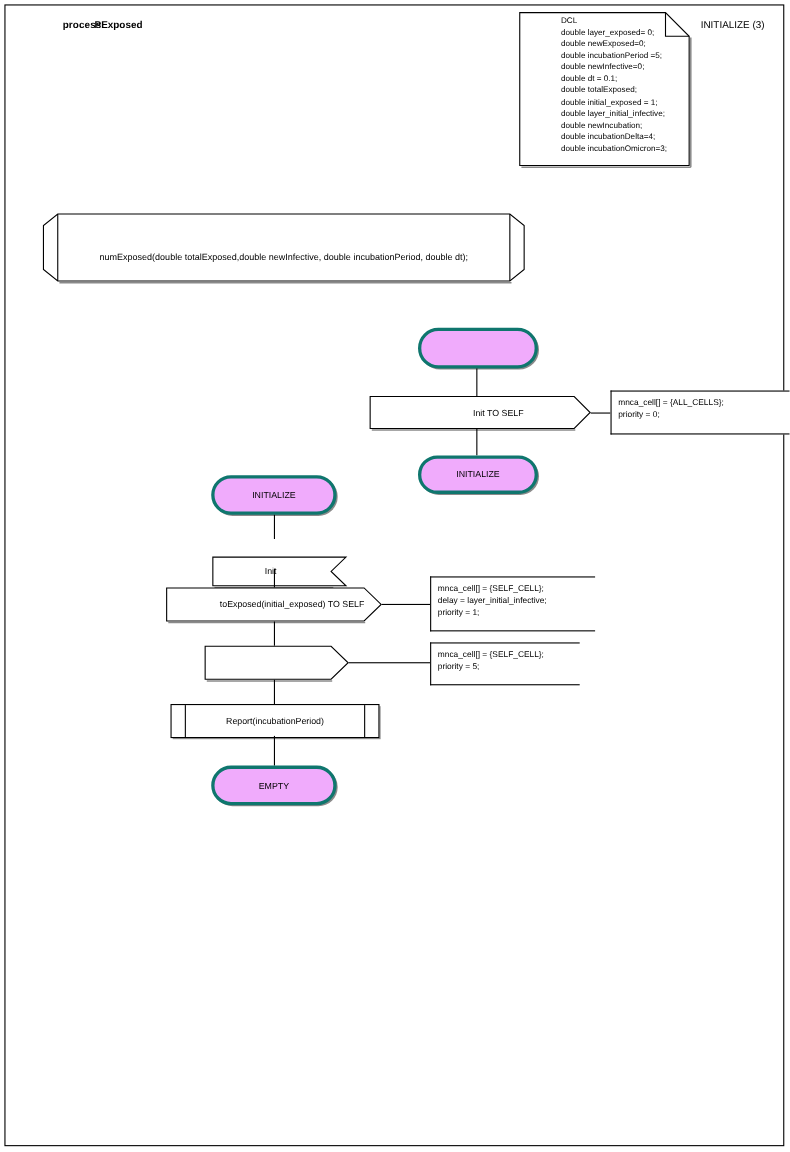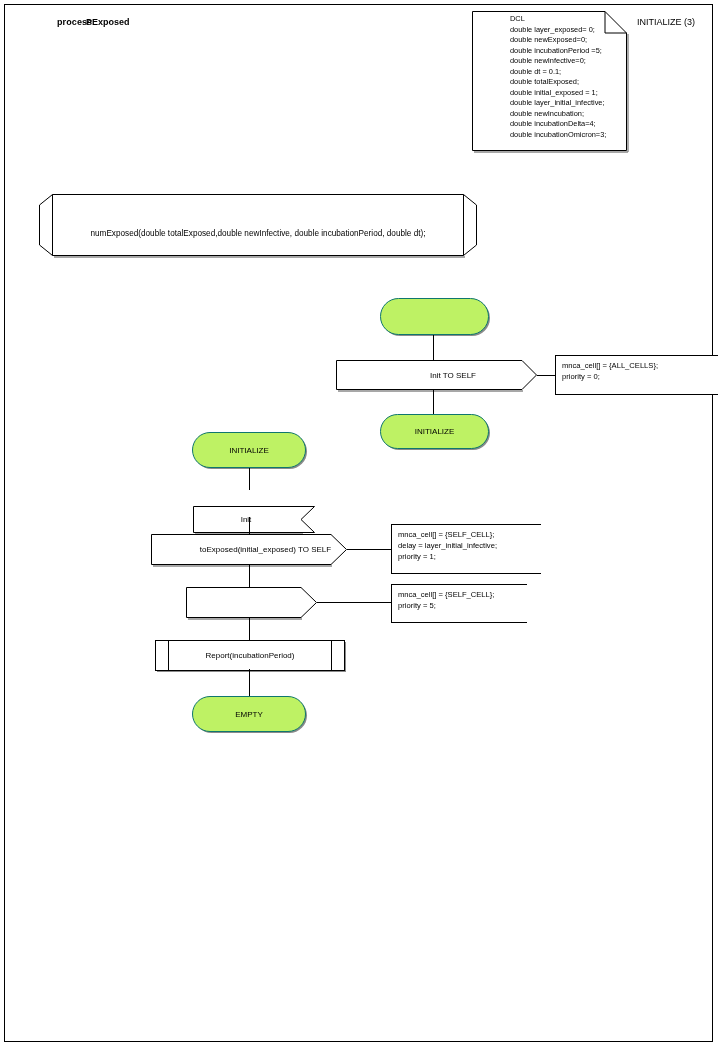--- a/index.html
+++ b/index.html
@@ -113,23 +113,23 @@
   }
   .hline {
     position: absolute;
     height: 1px;
     background: #000;
   }
 
   
   .state-box {
     position: absolute;
-    border: 1px solid #0f766e;
+    border: 3px solid #0f766e;
     border-radius: 19px;
-    background: #bef264;
+    background: #f0abfc;
     box-sizing: border-box;
     display: flex;
     align-items: center;
     justify-content: center;
     font-size: 8px;
     color: #000;
     box-shadow: 1.5px 1.5px 0 -0.5px #8a8a8a;
     white-space: nowrap;
   }
 

